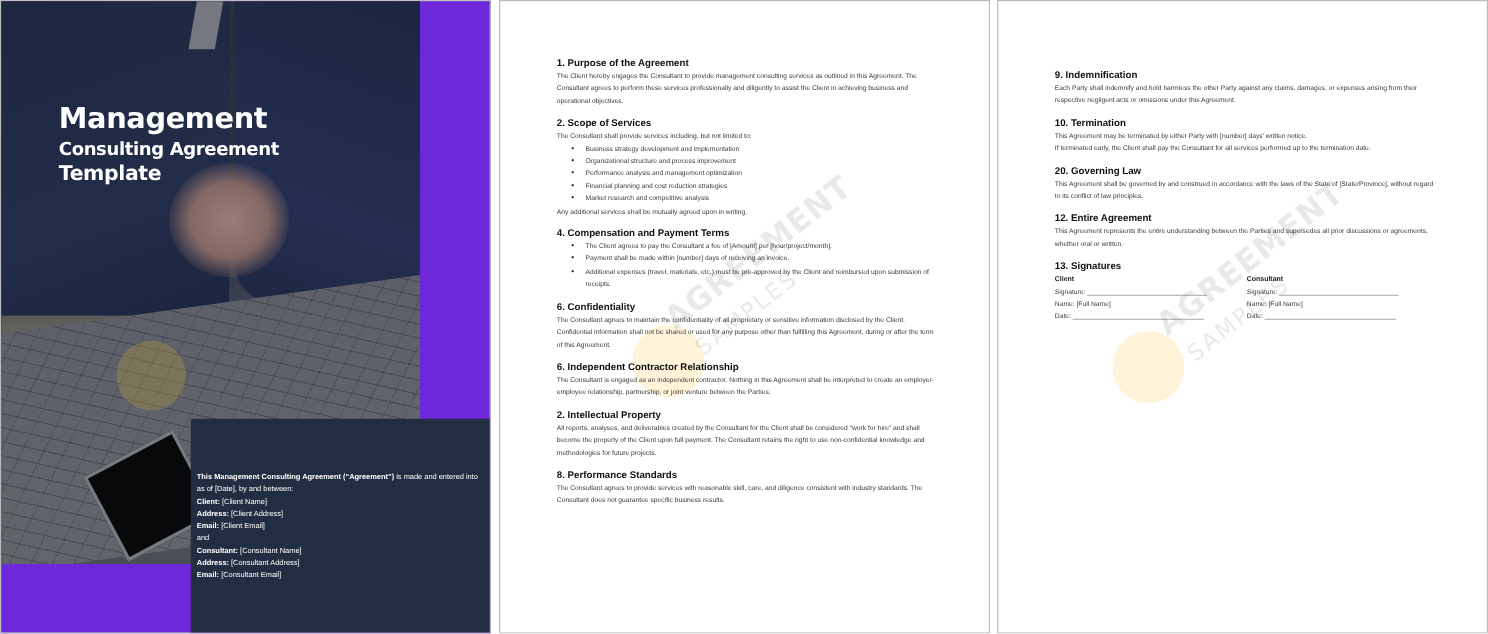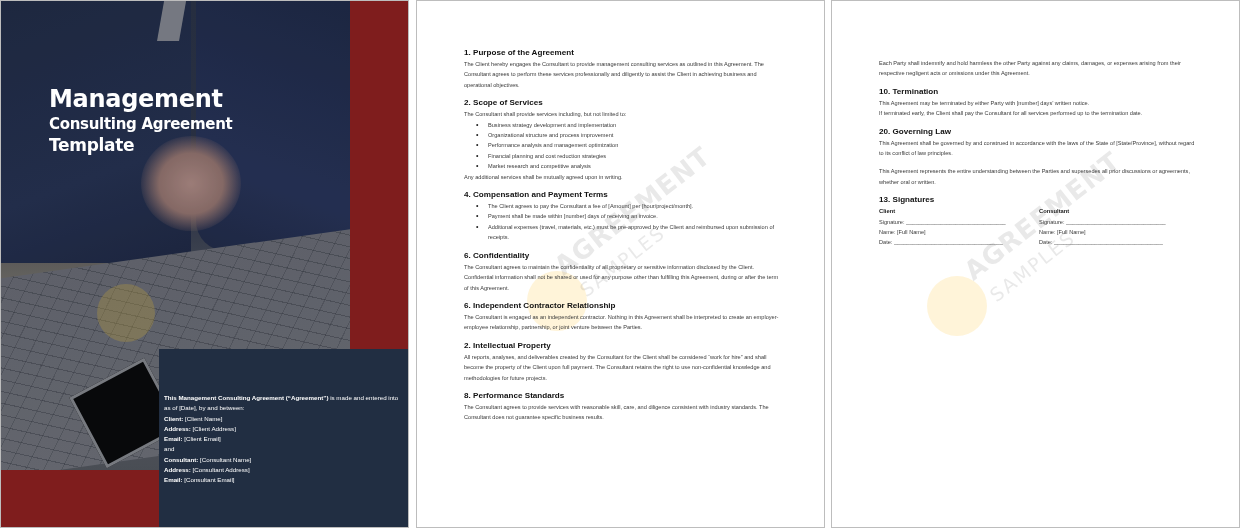--- a/index.html
+++ b/index.html
@@ -3,21 +3,21 @@
 <meta charset="utf-8">
 <style>
   * { box-sizing: border-box; margin: 0; padding: 0; }
   html, body { width: 1240px; height: 528px; background: #ffffff; overflow: hidden; }
   body { position: relative; font-family: "Liberation Sans", sans-serif; }
 
   .page {
     position: absolute; top: 0; height: 528px; width: 409px;
     background: #ffffff; border: 1px solid #bdbdbd; overflow: hidden;
   }
-  #page1 { left: 0; background: #7f1d1d; }
+  #page1 { left: 0; background: #6d28d9; }
   #page2 { left: 416px; }
   #page3 { left: 831px; }
 
   
   .cover-photo {
     position: absolute; left: 0; top: 0; width: 349px; height: 469px; overflow: hidden;
     background: linear-gradient(180deg, #2a3346 0%, #2d3548 40%, #4a4f5c 58%, #6c6e75 70%, #55585f 100%);
   }
   .suit-left { position: absolute; left: -10px; top: -10px; width: 200px; height: 300px;
     background: linear-gradient(160deg, #1f2a44 0%, #253152 60%, #1c2540 100%); border-radius: 0 0 40px 0; }
@@ -166,32 +166,34 @@
 
 <div class="page" id="page3">
   <div class="wm" style="left:95px; top:175px; width:220px; height:180px;">
     <div class="wm-circle" style="left:0; top:100px;"></div>
     <div class="wm-text1" style="left:50px; top:80px;">AGREEMENT</div>
     <div class="wm-text2" style="left:72px; top:108px;">SAMPLES</div>
   </div>
 
   <div class="doc">
     <div class="sec">
+      <h2>9. Indemnification</h2>
       <p>Each Party shall indemnify and hold harmless the other Party against any claims, damages, or expenses arising from their respective negligent acts or omissions under this Agreement.</p>
     </div>
     <div class="sec">
       <h2>10. Termination</h2>
       <p>This Agreement may be terminated by either Party with [number] days’ written notice.</p>
       <p>If terminated early, the Client shall pay the Consultant for all services performed up to the termination date.</p>
     </div>
     <div class="sec">
       <h2>20. Governing Law</h2>
       <p>This Agreement shall be governed by and construed in accordance with the laws of the State of [State/Province], without regard to its conflict of law principles.</p>
     </div>
     <div class="sec">
+      <h2>12. Entire Agreement</h2>
       <p>This Agreement represents the entire understanding between the Parties and supersedes all prior discussions or agreements, whether oral or written.</p>
     </div>
     <div class="sec">
       <h2>13.  Signatures</h2>
       <div class="sig-cols">
         <div class="sig-col">
           <div class="head">Client</div>
           <div class="line">Signature: ________________________________</div>
           <div class="line">Name: [Full Name]</div>
           <div class="line">Date: ___________________________________</div>

